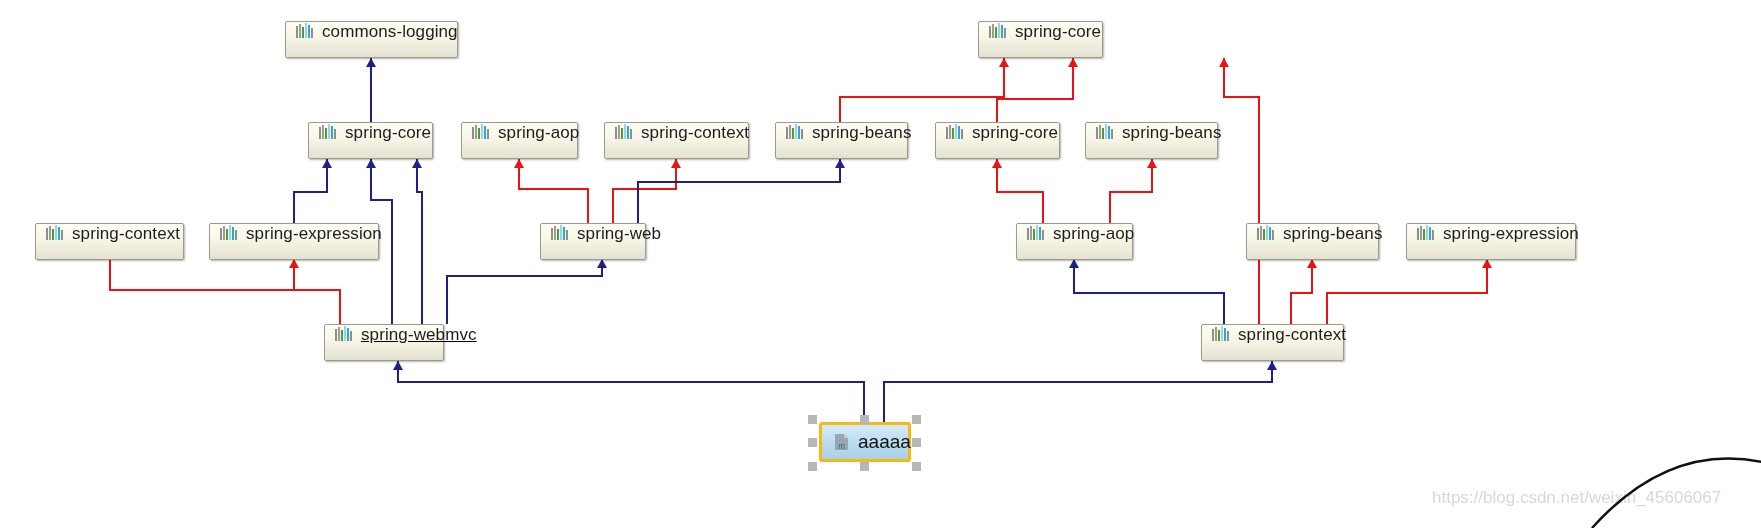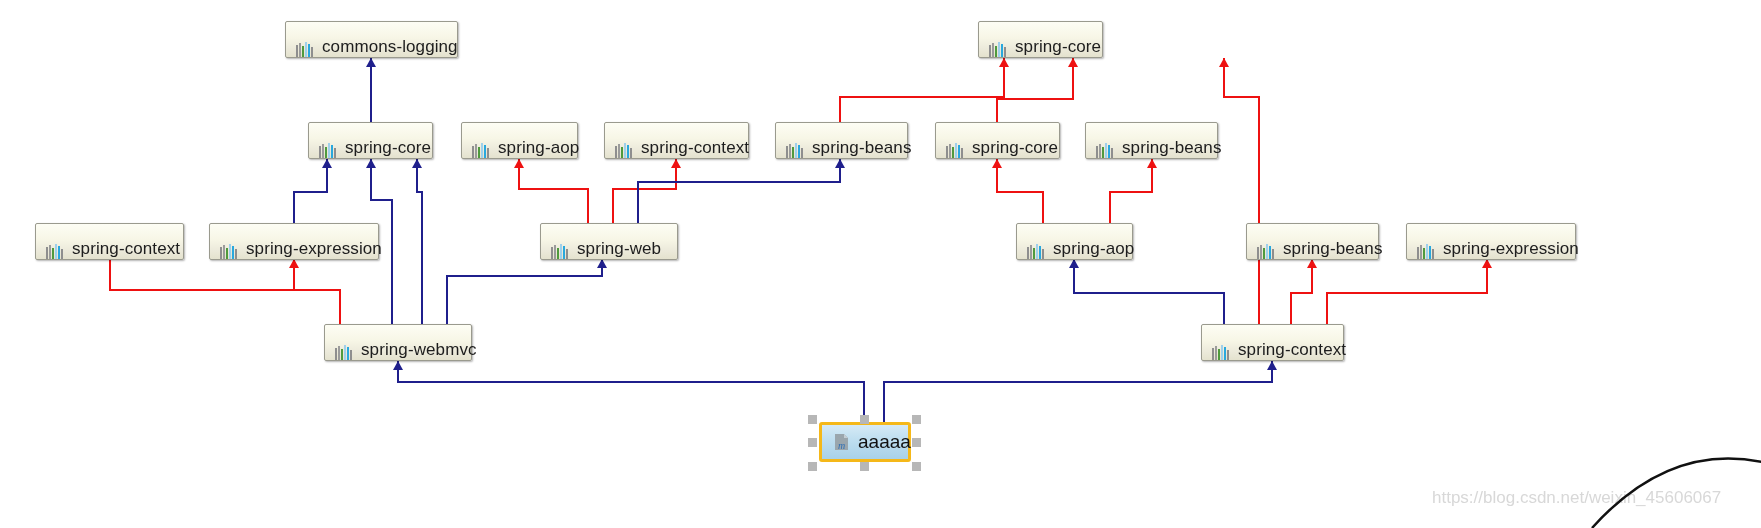--- a/index.html
+++ b/index.html
@@ -26,21 +26,21 @@
     height: 528px;
     pointer-events: none;
   }
 
   
   .node {
     position: absolute;
     box-sizing: border-box;
     height: 37px;
     display: flex;
-    align-items: flex-end;
+    align-items: flex-start;
     padding: 0 13px 0 10px;
     border: 1px solid #9a9a8e;
     border-radius: 2px;
     background: linear-gradient(to bottom, #fdfdf4 0%, #f7f6e6 45%, #eceadb 75%, #e4e2ce 100%);
     box-shadow: 1px 1px 2px rgba(0,0,0,0.30);
     white-space: nowrap;
     z-index: 5;
   }
   .node .label {
     font-size: 17px;
@@ -252,21 +252,21 @@
         <span class="jar-icon"><svg viewBox="0 0 17 16" width="17" height="16">
             <rect x="0" y="4" width="2" height="12" fill="#8e8e8e"></rect>
             <rect x="3" y="2" width="2" height="14" fill="#9b9b9b"></rect>
             <rect x="6" y="5" width="2" height="11" fill="#4f9a3d"></rect>
             <rect x="9" y="1" width="2" height="15" fill="#9fd0ea"></rect>
             <rect x="12" y="3" width="2" height="13" fill="#29a8dd"></rect>
             <rect x="15" y="6" width="2" height="10" fill="#8e8e8e"></rect>
           </svg></span>
         <span class="label">spring-expression</span>
       </div>
-      <div class="node" style="left: 540px; top: 223px; width: 138px;">
+      <div class="node" style="left: 540px; top: 223px; width: 106px;">
         <span class="jar-icon"><svg viewBox="0 0 17 16" width="17" height="16">
             <rect x="0" y="4" width="2" height="12" fill="#8e8e8e"></rect>
             <rect x="3" y="2" width="2" height="14" fill="#9b9b9b"></rect>
             <rect x="6" y="5" width="2" height="11" fill="#4f9a3d"></rect>
             <rect x="9" y="1" width="2" height="15" fill="#9fd0ea"></rect>
             <rect x="12" y="3" width="2" height="13" fill="#29a8dd"></rect>
             <rect x="15" y="6" width="2" height="10" fill="#8e8e8e"></rect>
           </svg></span>
         <span class="label">spring-web</span>
       </div>
@@ -296,21 +296,21 @@
         <span class="jar-icon"><svg viewBox="0 0 17 16" width="17" height="16">
             <rect x="0" y="4" width="2" height="12" fill="#8e8e8e"></rect>
             <rect x="3" y="2" width="2" height="14" fill="#9b9b9b"></rect>
             <rect x="6" y="5" width="2" height="11" fill="#4f9a3d"></rect>
             <rect x="9" y="1" width="2" height="15" fill="#9fd0ea"></rect>
             <rect x="12" y="3" width="2" height="13" fill="#29a8dd"></rect>
             <rect x="15" y="6" width="2" height="10" fill="#8e8e8e"></rect>
           </svg></span>
         <span class="label">spring-expression</span>
       </div>
-      <div class="node" style="left: 324px; top: 324px; width: 148px;">
+      <div class="node" style="left: 324px; top: 324px; width: 120px; text-decoration: underline;">
         <span class="jar-icon"><svg viewBox="0 0 17 16" width="17" height="16">
             <rect x="0" y="4" width="2" height="12" fill="#8e8e8e"></rect>
             <rect x="3" y="2" width="2" height="14" fill="#9b9b9b"></rect>
             <rect x="6" y="5" width="2" height="11" fill="#4f9a3d"></rect>
             <rect x="9" y="1" width="2" height="15" fill="#9fd0ea"></rect>
             <rect x="12" y="3" width="2" height="13" fill="#29a8dd"></rect>
             <rect x="15" y="6" width="2" height="10" fill="#8e8e8e"></rect>
           </svg></span>
         <span class="label">spring-webmvc</span>
       </div>

